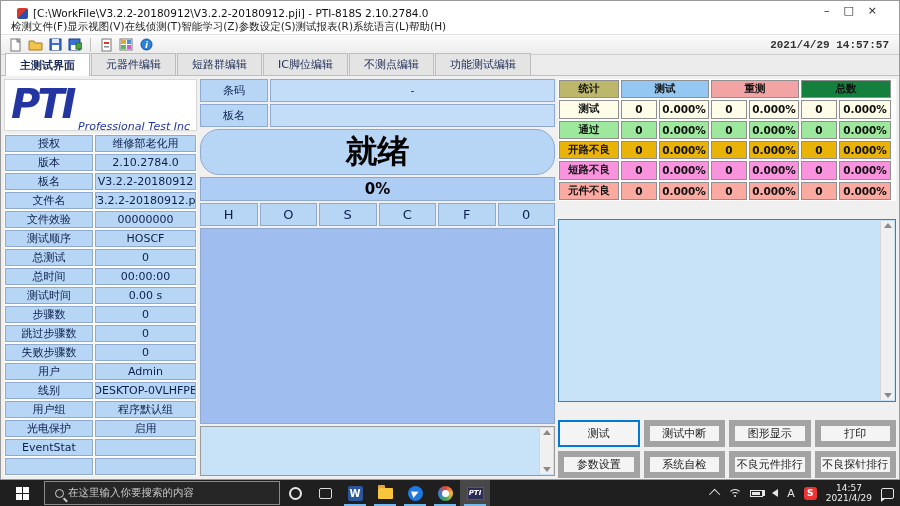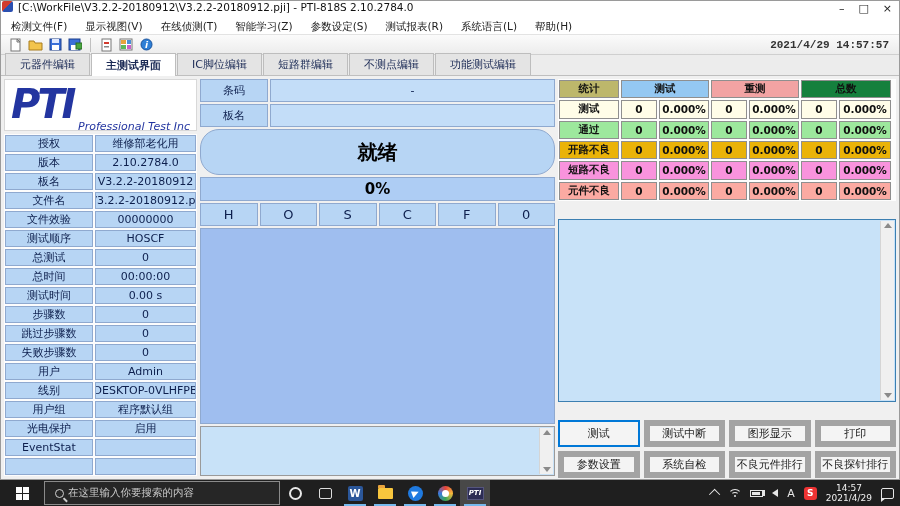--- a/index.html
+++ b/index.html
@@ -2,27 +2,27 @@
 <html><head>
 <meta charset="utf-8">
 <style>
   * { box-sizing: border-box; margin: 0; padding: 0; }
   html,body { width:900px; height:506px; overflow:hidden; font-family:"DejaVu Sans",sans-serif; background:#d9d9d9; }
   .screen { position:relative; width:900px; height:506px; }
 
   
   .app { position:absolute; top:0; left:0; width:900px; height:480px; background:#f0f0f0; border:1px solid #9a9a9a; display:flex; flex-direction:column; }
 
-  .titlebar { height:18px; background:#fff; display:flex; align-items:flex-start; padding:0 1px; flex:0 0 auto; }
+  .titlebar { height:18px; background:#fff; display:flex; align-items:flex-end; padding:0 16px; flex:0 0 auto; }
   .appicon { width:11px; height:11px; margin-right:5px; background:linear-gradient(135deg,#d23b2e 50%,#2b4fb0 50%); border-radius:2px; flex:0 0 auto; }
   .title { font-size:10.5px; color:#111; white-space:nowrap; overflow:hidden; flex:1; }
   .wincontrols { display:flex; gap:14px; padding-right:6px; }
   .wincontrols span { font-size:11px; color:#222; cursor:default; line-height:16px; }
 
-  .menubar { height:16px; background:#fff; display:flex; align-items:center; gap:18px; padding:0 10px; border-bottom:1px solid #e3e3e3; flex:0 0 auto; }
+  .menubar { height:16px; background:#fff; display:flex; align-items:center; padding:0 10px; border-bottom:1px solid #e3e3e3; flex:0 0 auto; }
   .menu-item { font-size:10.5px; color:#222; white-space:nowrap; }
 
   .toolbar { height:20px; background:linear-gradient(#fbfbfb,#ececec); display:flex; align-items:center; gap:4px; padding:0 6px; border-bottom:1px solid #cfcfcf; flex:0 0 auto; }
   .tbico { width:16px; height:15px; display:inline-flex; align-items:center; justify-content:center; }
   .tbsep { width:1px; height:14px; background:#c0c0c0; margin:0 3px; }
   .tb-date { margin-left:auto; font-family:"Liberation Mono",monospace; font-size:11px; font-weight:bold; color:#333; padding-right:4px; }
 
   .tabbar { height:21px; background:#ececec; display:flex; align-items:flex-end; padding-left:4px; gap:1px; border-bottom:1px solid #bfbfbf; flex:0 0 auto; }
   .tab { font-size:11px; color:#1b2a55; padding:3px 14px 3px 14px; background:#e4e4e4; border:1px solid #bdbdbd; border-bottom:none; white-space:nowrap; }
   .tab.active { background:#fff; font-weight:bold; position:relative; top:1px; padding-top:4px; }
@@ -39,21 +39,21 @@
   .logo-pti { font-size:40px; font-weight:bold; font-style:italic; color:#2335a0; letter-spacing:-3px; line-height:40px; }
   .logo-model { font-size:30px; font-weight:bold; font-style:italic; color:#2335a0; letter-spacing:-1px; }
   .logo-sub { font-size:11px; font-style:italic; color:#2335a0; text-align:right; padding-right:4px; margin-top:-4px; }
   .info-grid { flex:1; display:grid; grid-template-columns:88px 1fr; grid-auto-rows:1fr; gap:2px; background:#fdfdfd; padding:1px; }
 
   
   .center { width:355px; display:flex; flex-direction:column; gap:2px; }
   .field-row { display:flex; gap:2px; height:23px; flex:0 0 auto; }
   .field-row .lbl { width:68px; flex:0 0 auto; }
   .field-row .inp { flex:1; background:#c3ddf8; }
-  .ready { height:46px; font-size:20px; font-weight:bold; color:#000; flex:0 0 auto;border-radius:19px; }
+  .ready { height:46px; font-size:32px; font-weight:bold; color:#000; flex:0 0 auto;border-radius:19px; }
   .progress { height:24px; font-size:15px; font-weight:bold; color:#000; flex:0 0 auto; background:#aecdf4; }
   .cols { display:grid; grid-template-columns:repeat(6,1fr); gap:2px; height:23px; flex:0 0 auto; }
   .cols .cell { font-size:13px; }
   .main-area { flex:1; background:#9fbeef; }
   .log-area { height:50px; flex:0 0 auto; background:#c8e2f8; border:1px solid #9a9a9a; position:relative; }
 
   
   .vscroll { position:absolute; right:1px; top:1px; bottom:1px; width:14px; background:#f0f0f0; border-left:1px solid #d5d5d5; display:flex; flex-direction:column; justify-content:space-between; align-items:center; padding:2px 0; }
   .arr { width:0; height:0; border-left:4px solid transparent; border-right:4px solid transparent; }
   .arr.up { border-bottom:5px solid #8a8a8a; }
@@ -193,24 +193,24 @@
       <span class="tbico">
           <svg width="13" height="13">
             <circle cx="6.5" cy="6.5" r="5.5" fill="#2e7fd6" stroke="#17509a"></circle>
             <text x="6.5" y="10" text-anchor="middle" font-size="9" fill="#fff" font-style="italic" font-weight="bold">i</text>
           </svg>
         </span>
       <span class="tb-date">2021/4/29 14:57:57</span>
     </div>
 
     <div class="tabbar">
+      <span class="tab active">主测试界面</span>
       <span class="tab">元器件编辑</span>
-      <span class="tab active">主测试界面</span>
+      <span class="tab">短路群编辑</span>
       <span class="tab">IC脚位编辑</span>
-      <span class="tab">短路群编辑</span>
       <span class="tab">不测点编辑</span>
       <span class="tab">功能测试编辑</span>
     </div>
 
     <div class="content">
 
       <div class="left">
         <div class="logo">
           <div class="logo-line">
             <span class="logo-pti">PTI</span>

